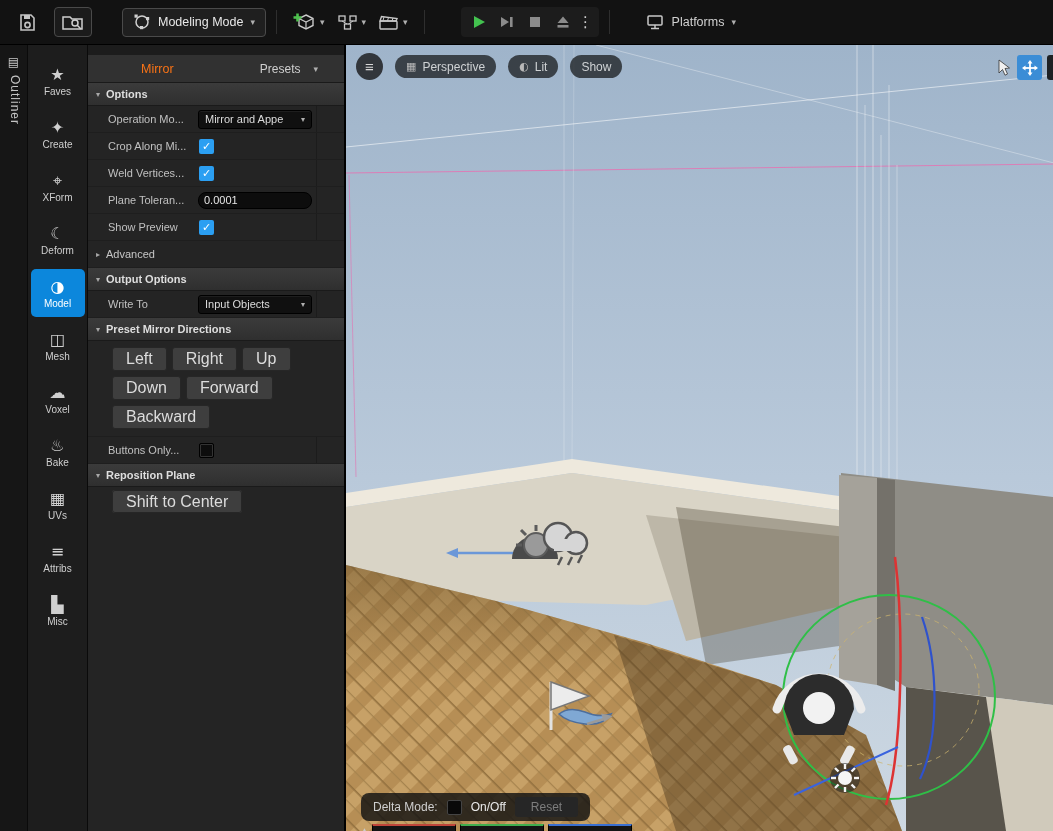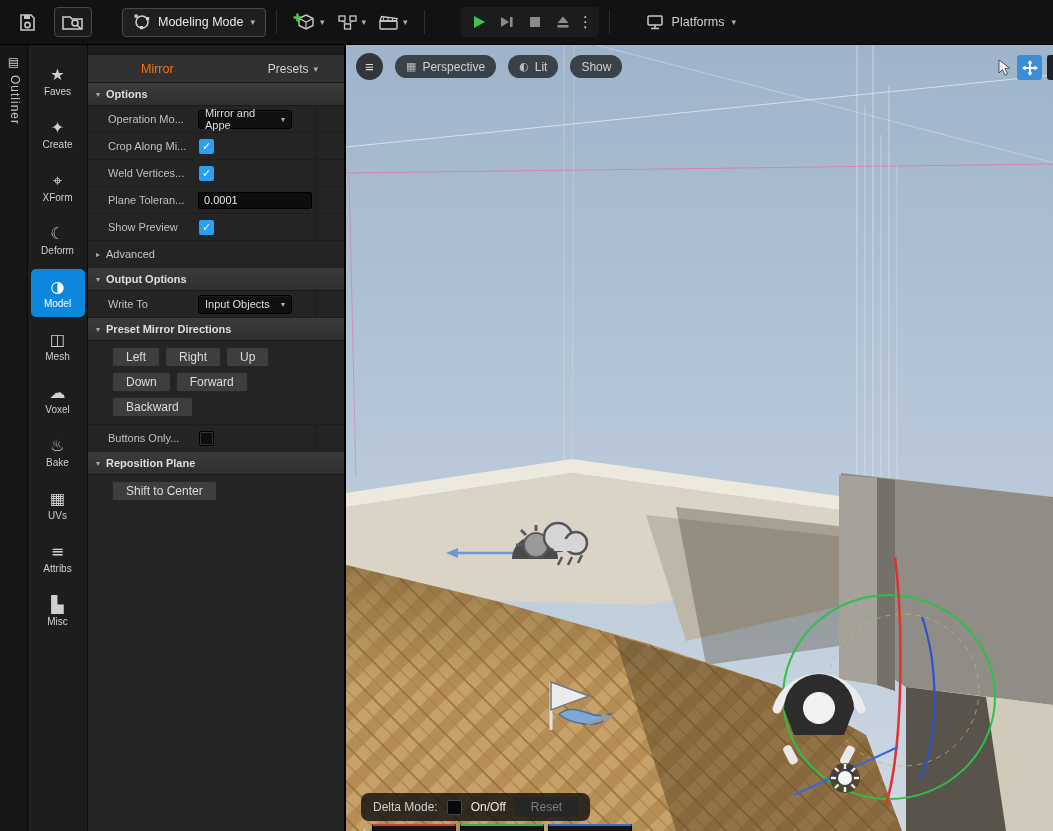--- a/index.html
+++ b/index.html
@@ -43,47 +43,47 @@
   .pal-item.sel { background:#0c87dc; }
   .pal-item.sel .pi-ic, .pal-item.sel .pi-lb { color:#fff; }
 
   
   .panel { position:absolute; left:88px; top:45px; width:257px; bottom:0; background:#242424;
            border-right:1px solid #000; }
   .panel-spacer { height:10px; background:#1c1c1c; }
   .panel-head { height:28px; background:#313131; border-bottom:1px solid #1a1a1a; display:flex;
                 align-items:center; justify-content:space-between; padding:0 26px 0 17px; }
   .panel-title { font-size:12.5px; color:#f97316;margin-left:36px; }
-  .presets { display:flex; align-items:center; gap:5px; font-size:12px; color:#cfcfcf; cursor:pointer; }
+  .presets { display:flex; align-items:center; gap:13px; font-size:12px; color:#cfcfcf; cursor:pointer; }
   .cat { height:23px; background:linear-gradient(#3b3b3b,#2f2f2f); border-bottom:1px solid #1a1a1a;
          display:flex; align-items:center; padding-left:8px; gap:6px; cursor:pointer; }
   .cat .cv { font-size:8px; color:#a8a8a8; }
   .cat .ct { font-size:11px; font-weight:bold; color:#dedede; }
   .prow { height:27px; display:flex; align-items:center; border-bottom:1px solid #1e1e1e; background:#242424; }
   .pname { flex:0 0 108px; padding-left:20px; font-size:11px; color:#c0c0c0; white-space:nowrap;
            overflow:hidden; }
   .pctrl { flex:0 0 120px; display:flex; align-items:center; }
   .pgut { flex:1; align-self:stretch; border-left:1px solid #1c1c1c; }
-  .dd { height:19px; margin-left:2px; width:94px; background:#101010; border:1px solid #000;
+  .dd { height:19px; margin-left:2px; width:114px; background:#101010; border:1px solid #000;
         border-radius:3px; box-shadow:inset 0 1px 0 rgba(255,255,255,.06); display:flex;
         align-items:center; justify-content:space-between; padding:0 6px; font-size:11px;
         color:#dcdcdc; cursor:pointer; }
   .dd .chev { font-size:8px; }
   .chk { width:15px; height:15px; margin-left:3px; border-radius:2px; cursor:pointer; text-align:center; }
   .chk.on { background:#2b9ff2; color:#fff; font-size:11px; line-height:15px; }
   .chk.off { background:#0d0d0d; border:1px solid #000; box-shadow:inset 0 0 0 1px #333; }
   .tin { height:17px; margin-left:2px; width:114px; background:#0d0d0d; border:1px solid #000;
-         border-radius:2px; color:#e6e6e6; font-size:11px; padding:0 5px; }
+         border-radius:8px; color:#e6e6e6; font-size:11px; padding:0 5px; }
   .adv { padding-left:8px; gap:6px; cursor:pointer; }
   .adv .cv { font-size:8px; color:#a8a8a8; }
   .adv .at { font-size:11px; color:#c6c6c6;text-align:right; }
   .btnblock { padding:6px 0 2px 24px; border-bottom:1px solid #1e1e1e; background:#242424; }
   .btnrow { display:flex; gap:5px; margin-bottom:5px; }
   .dbtn { background:#3e3e3e; border:1px solid #262626; border-radius:3px; color:#dcdcdc;
-          font-size:12px; padding:2px 13px; cursor:pointer; white-space:nowrap; }
+          font-size:16px; padding:2px 13px; cursor:pointer; white-space:nowrap; }
   .shiftwrap { padding:6px 0 6px 24px; background:#242424; }
 
   
   .vp { position:absolute; left:345px; top:45px; width:708px; height:786px; overflow:hidden;
         background:#9fb4ca; border-left:1px solid #000; }
   .vp svg.scene { position:absolute; left:0; top:0; }
   .vp-toolbar { position:absolute; left:10px; top:8px; display:flex; align-items:center; gap:12px; }
   .vp-round { width:27px; height:27px; border-radius:50%; background:rgba(30,32,34,.85); color:#d8d8d8;
               font-size:15px; display:flex; align-items:center; justify-content:center; cursor:pointer; }
   .vp-pill { height:23px; border-radius:12px; background:rgba(30,32,34,.78); color:#cfd2d4;

